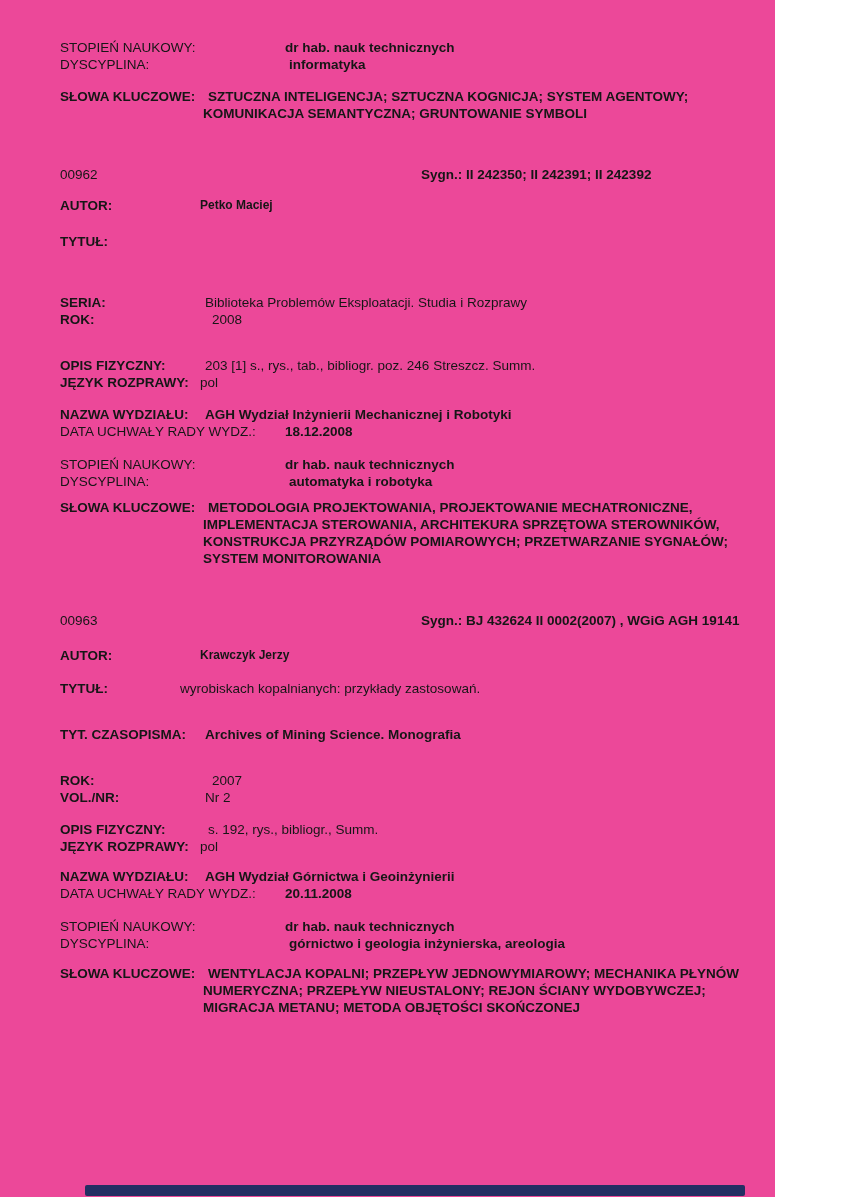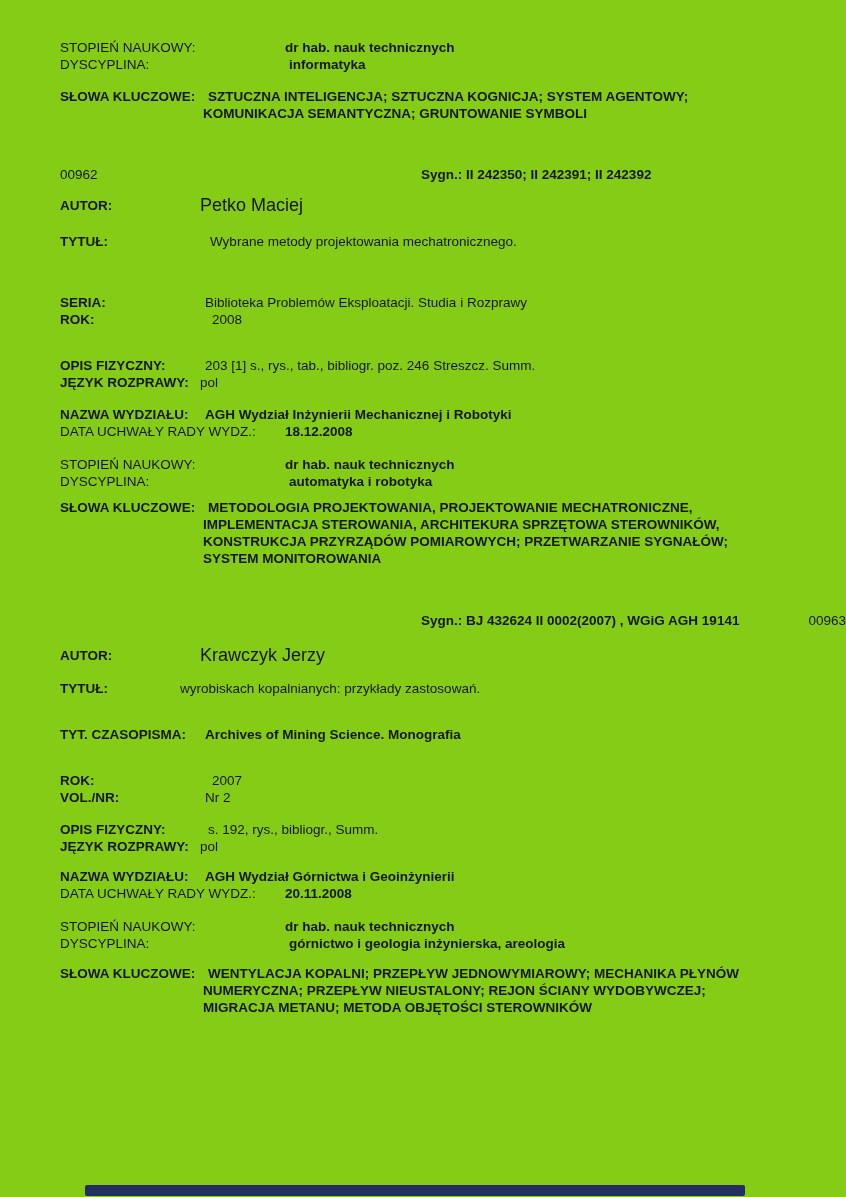--- a/index.html
+++ b/index.html
@@ -1,40 +1,40 @@
 <!DOCTYPE html>
 <html><head>
 <meta charset="utf-8">
 <style>
   html,body{margin:0;padding:0;background:#fff;}
   .page{
     position:relative;
-    width:846px;height:1197px;
-    background:#84cc16;
+    width:775px;height:1197px;
+    background:#ec4899;
     font-family:"Liberation Sans", sans-serif;
     font-size:13.5px;
     line-height:17px;
     color:#161616;
     overflow:hidden;
     -webkit-font-smoothing:antialiased;
   }
   .row{display:flex;margin-left:60px;margin-right:30px;}
   .lbl{flex:0 0 140px;}
   .row.wide .lbl{flex:0 0 225px;}
   .row.kw .lbl{flex:0 0 143px;}
   .row.t2 .lbl{flex:0 0 120px;}
   .val{flex:1;white-space:nowrap;}
   .b{font-weight:700;}
   .ind4{padding-left:4px;}
   .ind5{padding-left:5px;}
   .ind8{padding-left:8px;}
   .ind10{padding-left:10px;}
   .ind12{padding-left:12px;}
   .ind35{padding-left:35px;}
-  .author-val{font-size:18px;font-weight:400;}
+  .author-val{font-size:12px;font-weight:700;}
   .rec-head{position:relative;margin-left:60px;height:17px;}
   .rec-num{font-weight:400;}
   .rec-sygn{position:absolute;left:361px;top:0;font-weight:700;white-space:nowrap;}
   .kw-lines{flex:1;}
   .kw-lines div{white-space:nowrap;font-weight:700;}
   .scan-bar{
     position:absolute;left:85px;top:1185px;width:660px;height:11px;
     background:#242e63;border-radius:2px;
   }
 </style>
@@ -68,21 +68,20 @@
   </div>
 
   <div class="row" style="margin-top:14px;">
     <span class="lbl b">AUTOR:</span>
     <span class="val author-val">Petko Maciej</span>
   </div>
 
   <div style="margin-top:19px;">
     <div class="row">
       <span class="lbl b">TYTUŁ:</span>
-      <span class="val ind10">Wybrane metody projektowania mechatronicznego.</span>
     </div>
   </div>
 
   <div style="margin-top:44px;">
     <div class="row">
       <span class="lbl b">SERIA:</span>
       <span class="val ind5">Biblioteka Problemów Eksploatacji. Studia i Rozprawy</span>
     </div>
     <div class="row">
       <span class="lbl b">ROK:</span>
@@ -126,21 +125,21 @@
   <div class="row kw" style="margin-top:9px;">
     <span class="lbl b">SŁOWA KLUCZOWE:</span>
     <div class="kw-lines">
       <div class="ind5">METODOLOGIA PROJEKTOWANIA, PROJEKTOWANIE MECHATRONICZNE,</div>
       <div>IMPLEMENTACJA STEROWANIA, ARCHITEKURA SPRZĘTOWA STEROWNIKÓW,</div>
       <div>KONSTRUKCJA PRZYRZĄDÓW POMIAROWYCH; PRZETWARZANIE SYGNAŁÓW;</div>
       <div>SYSTEM MONITOROWANIA</div>
     </div>
   </div>
 
-  <div class="rec-head" style="margin-top:45px;text-align:right;">
+  <div class="rec-head" style="margin-top:45px;">
     <span class="rec-num">00963</span>
     <span class="rec-sygn">Sygn.: BJ 432624 II 0002(2007) , WGiG AGH 19141</span>
   </div>
 
   <div class="row" style="margin-top:18px;">
     <span class="lbl b">AUTOR:</span>
     <span class="val author-val">Krawczyk Jerzy</span>
   </div>
 
   <div class="row t2" style="margin-top:16px;">
@@ -197,19 +196,19 @@
       <span class="lbl">DYSCYPLINA:</span>
       <span class="val b ind4">górnictwo i geologia inżynierska, areologia</span>
     </div>
   </div>
 
   <div class="row kw" style="margin-top:13px;">
     <span class="lbl b">SŁOWA KLUCZOWE:</span>
     <div class="kw-lines">
       <div class="ind5">WENTYLACJA KOPALNI; PRZEPŁYW JEDNOWYMIAROWY; MECHANIKA PŁYNÓW</div>
       <div>NUMERYCZNA; PRZEPŁYW NIEUSTALONY; REJON ŚCIANY WYDOBYWCZEJ;</div>
-      <div>MIGRACJA METANU; METODA OBJĘTOŚCI STEROWNIKÓW</div>
+      <div>MIGRACJA METANU; METODA OBJĘTOŚCI SKOŃCZONEJ</div>
     </div>
   </div>
 
   <div class="scan-bar"></div>
 
 </div>
 
 </body></html>

